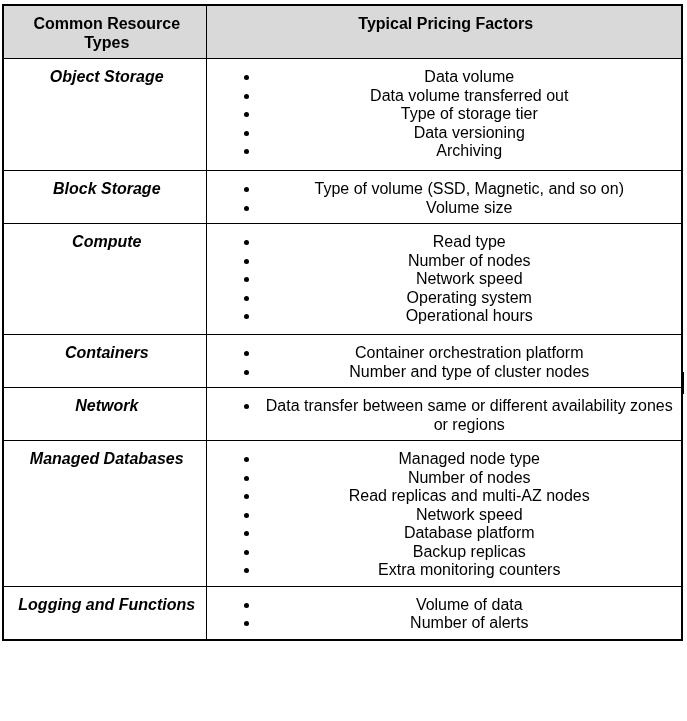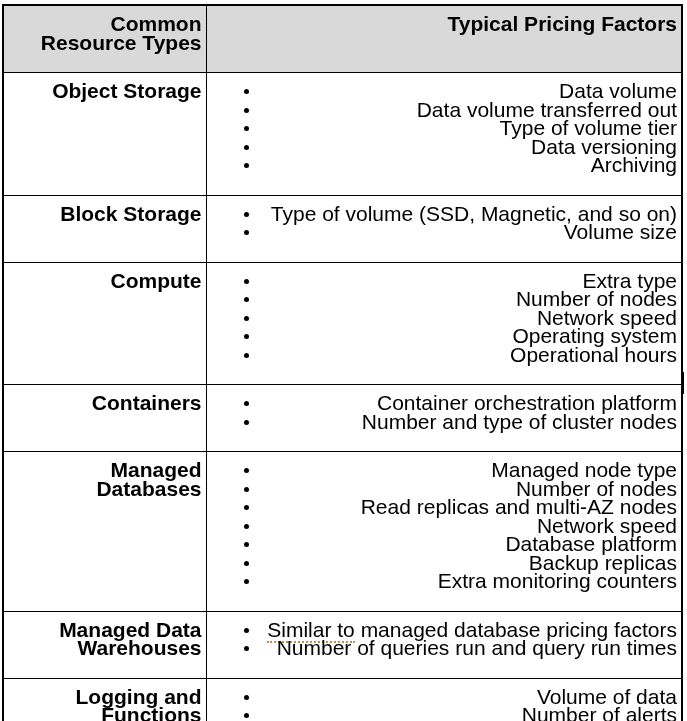--- a/index.html
+++ b/index.html
@@ -17,28 +17,28 @@
     overflow:hidden;
   }
   table.pricing-table{
     position:absolute;left:2px;top:4px;width:681px;
     border-collapse:collapse;table-layout:fixed;
     border:2px solid var(--border-color);
   }
   col.c1{width:203px;}
   th,td{
     border:1px solid var(--border-color);
-    vertical-align:top;text-align:right;
-    padding:9px 4px 20px 8px;
-    font-size:21px;line-height:18.5px;
+    vertical-align:top;text-align:center;
+    padding:9px 4px 6px 8px;
+    font-size:16px;line-height:18.5px;
   }
   thead tr{height:48px;background:var(--header-bg);}
   th{font-weight:bold;}
   th.h2{padding-left:8px;}
-  td.col-resource{font-weight:bold;}
+  td.col-resource{font-weight:bold;font-style:italic;}
   td.col-factors{padding-top:9px;}
   ul.factors{
     margin:0;padding:0 0 0 28px;list-style:none;
   }
   ul.factors li{
     position:relative;padding-left:19px;
   }
   ul.factors li::before{
     content:"";position:absolute;left:1px;top:7px;
     width:5px;height:5px;border-radius:50%;background:var(--text-color);
@@ -65,76 +65,75 @@
       <th class="h2">Typical Pricing Factors</th>
     </tr>
   </thead>
   <tbody>
       <tr style="height: 112px;">
         <td class="col-resource"><span>Object Storage</span></td>
         <td class="col-factors">
           <ul class="factors">
             <li>Data volume</li>
             <li>Data volume transferred out</li>
-            <li>Type of volume tier</li>
+            <li>Type of storage tier</li>
             <li>Data versioning</li>
             <li>Archiving</li>
           </ul>
         </td>
       </tr>
       <tr style="height: 49px; border-radius: 26px;">
         <td class="col-resource"><span>Block Storage</span></td>
         <td class="col-factors">
           <ul class="factors">
             <li>Type of volume (SSD, Magnetic, and so on)</li>
             <li>Volume size</li>
           </ul>
         </td>
       </tr>
       <tr style="height: 111px;">
         <td class="col-resource"><span>Compute</span></td>
         <td class="col-factors">
           <ul class="factors">
-            <li>Extra type</li>
+            <li>Read type</li>
             <li>Number of nodes</li>
             <li>Network speed</li>
             <li>Operating system</li>
             <li>Operational hours</li>
           </ul>
         </td>
       </tr>
       <tr style="height: 47px;">
         <td class="col-resource"><span>Containers</span></td>
         <td class="col-factors">
           <ul class="factors">
             <li>Container orchestration platform</li>
             <li>Number and type of cluster nodes</li>
           </ul>
         </td>
       </tr>
+      <tr style="height: 52px;">
+        <td class="col-resource"><span>Network</span></td>
+        <td class="col-factors">
+          <ul class="factors">
+            <li>Data transfer between same or different availability zones or regions</li>
+          </ul>
+        </td>
+      </tr>
       <tr style="height: 112px;">
         <td class="col-resource"><span>Managed Databases</span></td>
         <td class="col-factors">
           <ul class="factors">
             <li>Managed node type</li>
             <li>Number of nodes</li>
             <li>Read replicas and multi-AZ nodes</li>
             <li>Network speed</li>
             <li>Database platform</li>
             <li>Backup replicas</li>
             <li>Extra monitoring counters</li>
-          </ul>
-        </td>
-      </tr>
-      <tr style="height: 55px;">
-        <td class="col-resource"><span>Managed Data Warehouses</span></td>
-        <td class="col-factors">
-          <ul class="factors">
-            <li><span class="dotted-underline">Similar to</span><span> managed database pricing factors</span></li>
-            <li>Number of queries run and query run times</li>
           </ul>
         </td>
       </tr>
       <tr style="height: 47px;">
         <td class="col-resource"><span>Logging and Functions</span></td>
         <td class="col-factors">
           <ul class="factors">
             <li>Volume of data</li>
             <li>Number of alerts</li>
           </ul>

